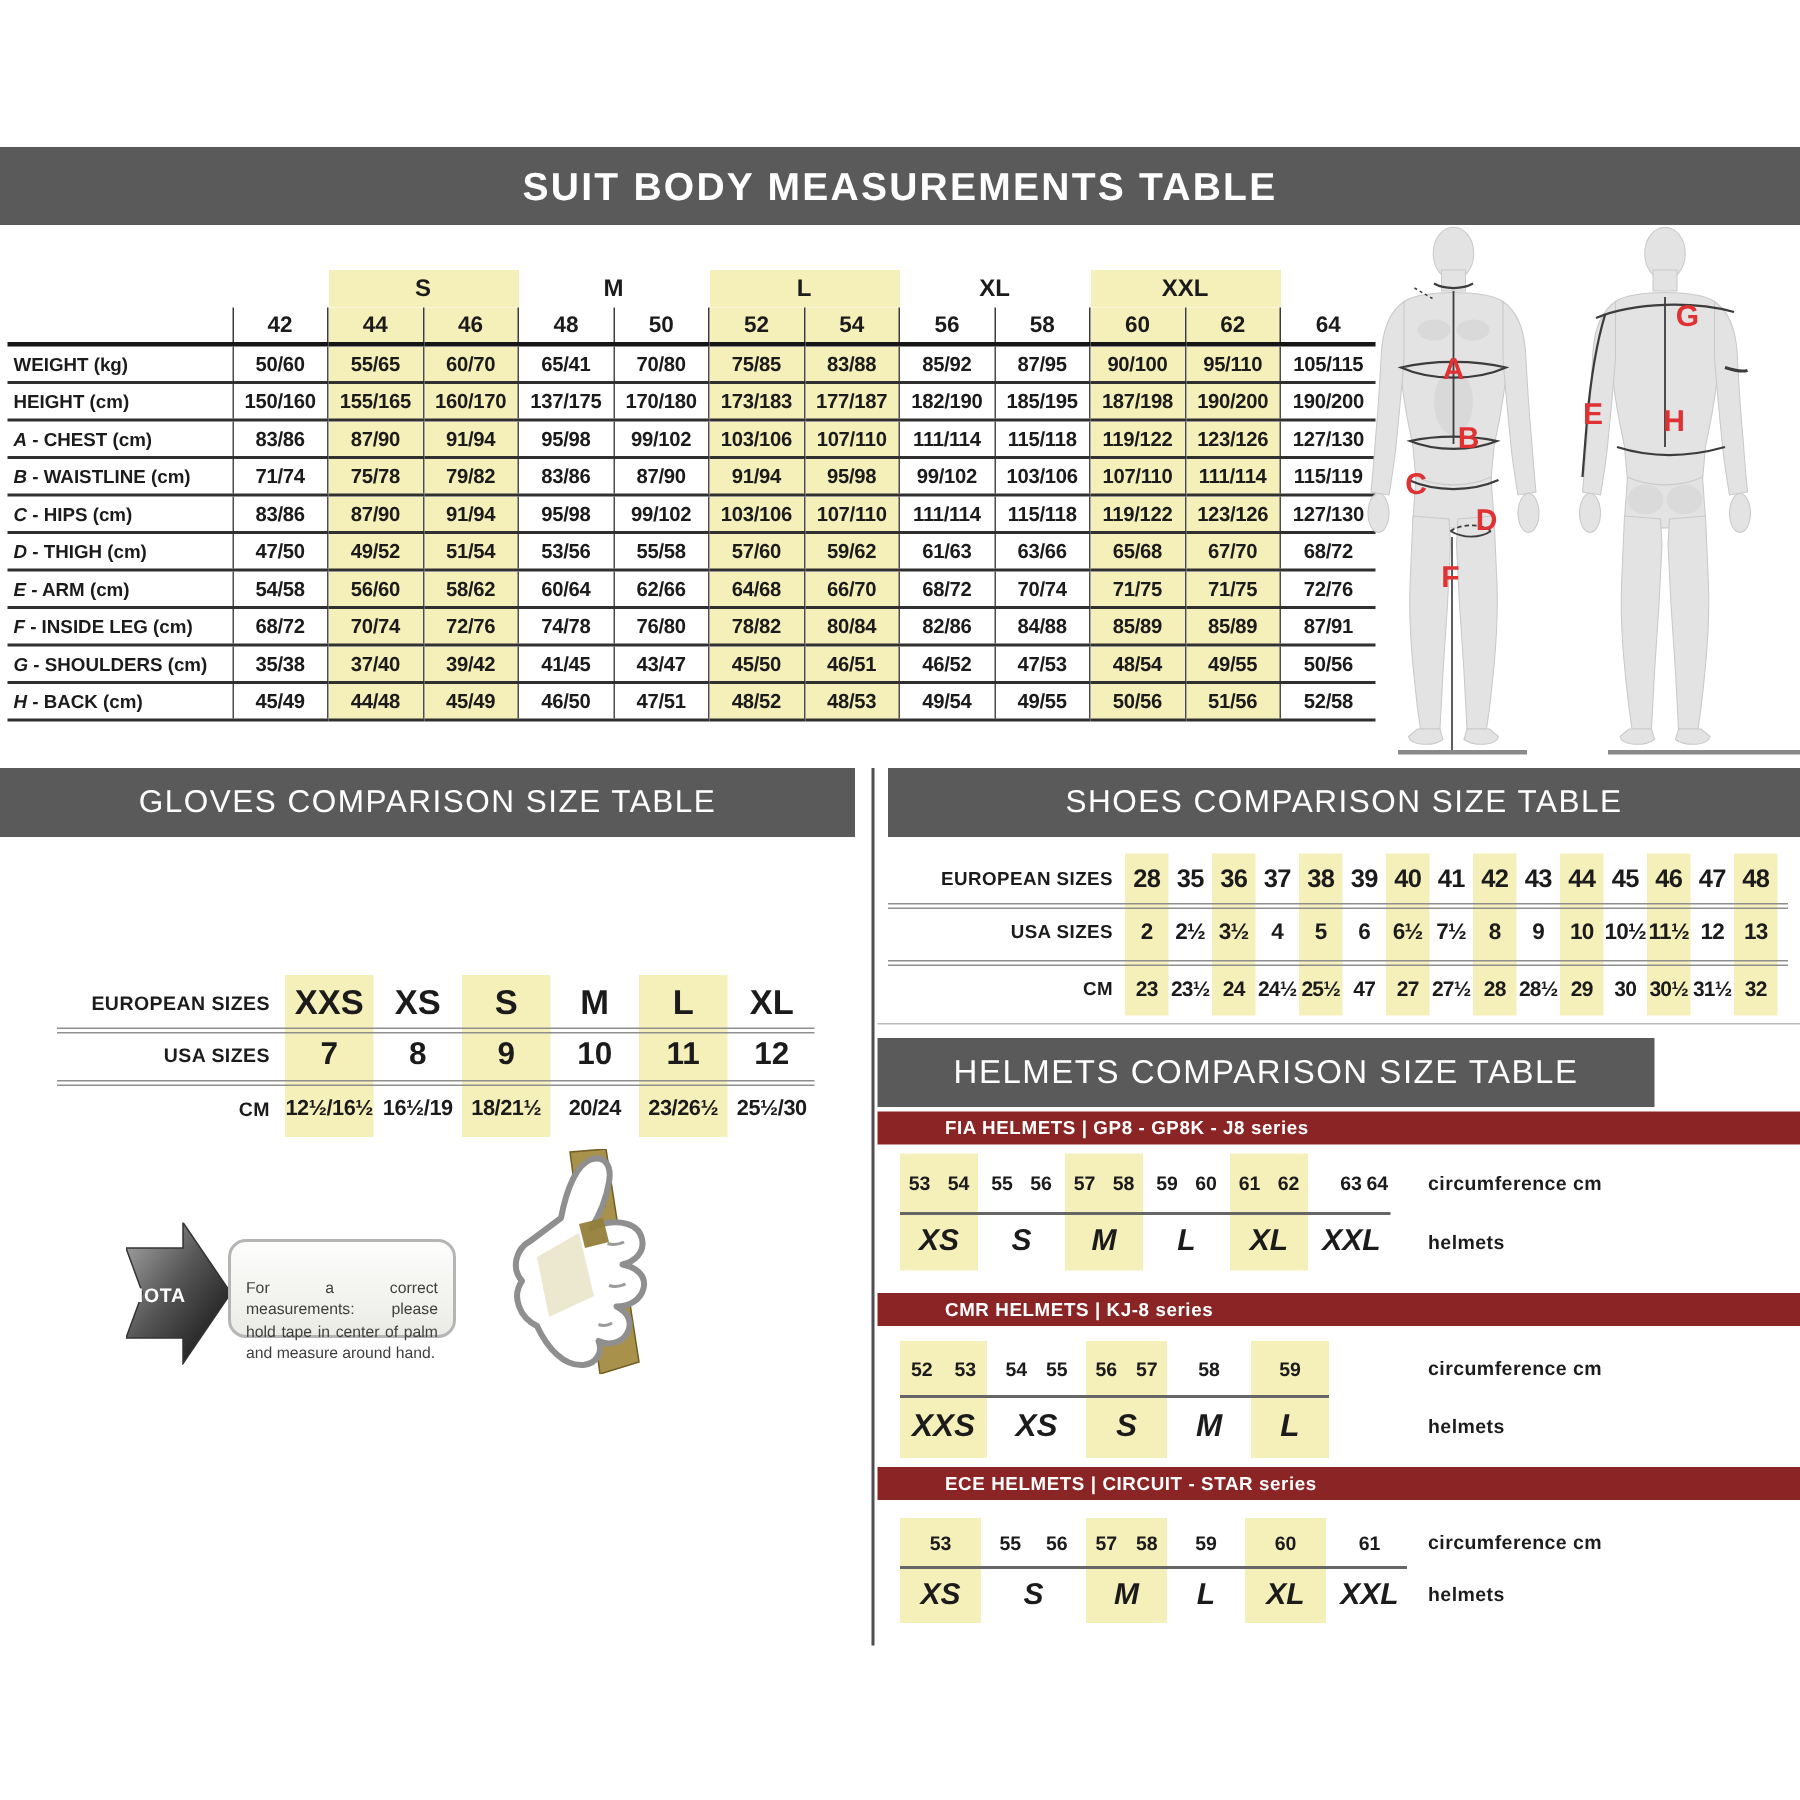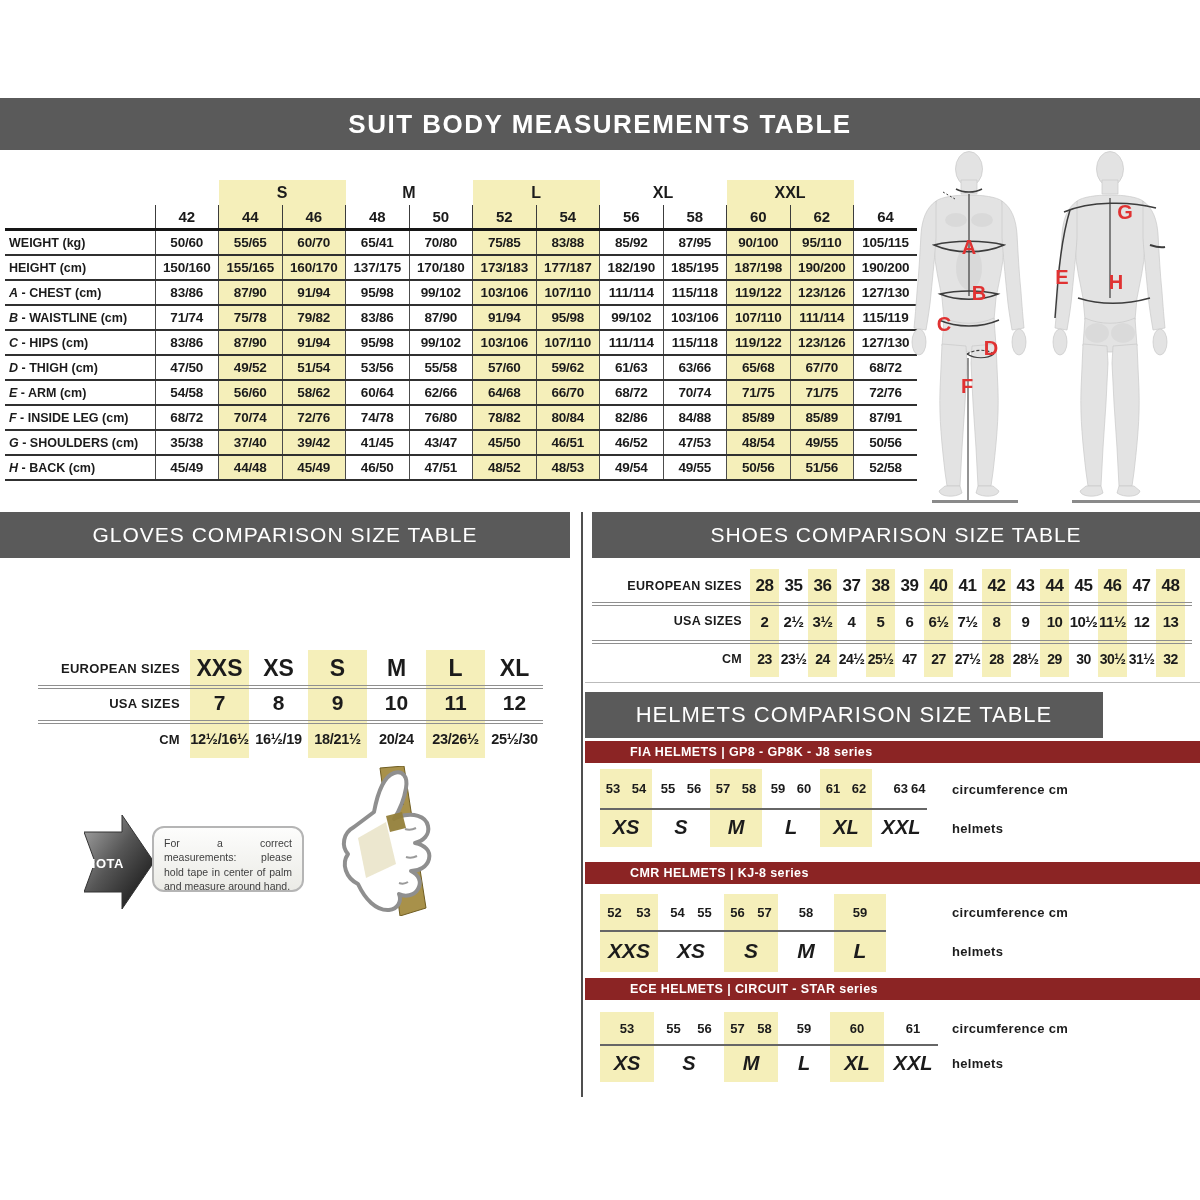--- a/index.html
+++ b/index.html
@@ -59,21 +59,21 @@
   .dline{position:absolute;left:8px;width:505px;height:4px;border-top:1px solid #8f8f8f;
          border-bottom:1px solid #8f8f8f;box-sizing:border-box;}
   #gl-line-0{top:35px}#gl-line-1{top:70px}
 
   
   .nota-arrow{position:absolute;left:84px;top:815px;width:70px;height:95px;}
   .nota-arrow .nota-label{position:absolute;left:1px;top:41px;width:40px;text-align:center;
       color:#fff;font-weight:bold;font-size:13px;letter-spacing:.5px;}
   .nota-box{position:absolute;left:152px;top:826px;width:152px;height:66px;box-sizing:border-box;
       border:2px solid #b5b5b5;border-radius:12px;background:linear-gradient(#fdfdfc,#ebebe6);
-      padding:8px 10px;font-size:10.5px;line-height:1.38;color:#3e3e3e;text-align:justify;}
+      padding:24px 10px;font-size:10.5px;line-height:1.38;color:#3e3e3e;text-align:justify;}
   .thumb{position:absolute;left:328px;top:766px;}
 
   
   .divider{position:absolute;left:581px;top:512px;width:2px;height:585px;background:#4f4f4f;}
   .topline{position:absolute;left:585px;top:682px;width:615px;height:1px;background:#bbbbbb;}
 
   
   .shoes-table{position:absolute;left:585px;top:569px;width:615px;height:112px;}
   .sband{position:absolute;top:0;height:108px;width:29px;background:var(--highlight-yellow,#f5efba);}
   .srow{position:relative;display:flex;align-items:center;}

